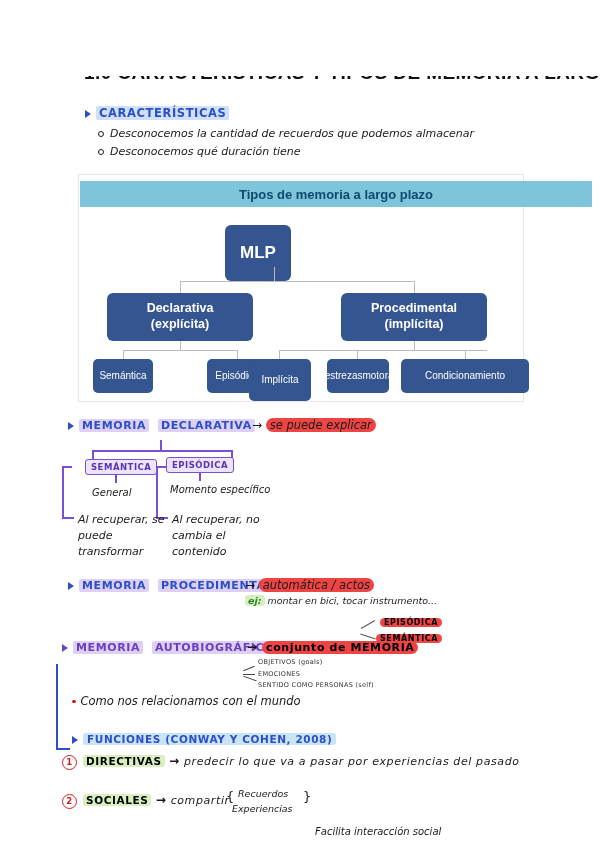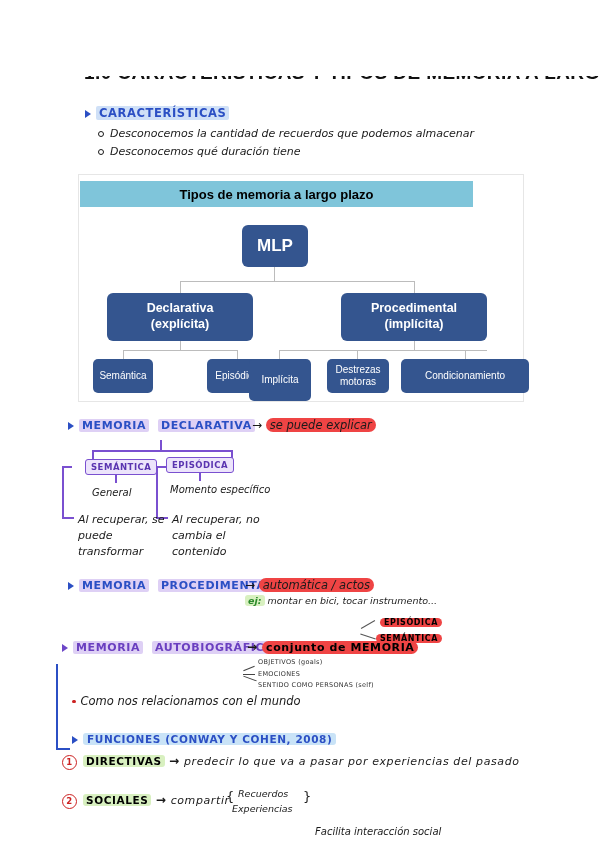--- a/index.html
+++ b/index.html
@@ -59,22 +59,22 @@
   }
   #carac-item-0{left:98px;top:127px;font-size:11px;}
   #carac-item-1{left:98px;top:145px;font-size:11px;}
 
   
   .diagram-card{
     position:absolute;left:78px;top:174px;width:444px;height:226px;
     background:#ffffff;border:1px solid #e6e6e6;
   }
   .diagram-header{
-    position:absolute;left:1px;top:6px;width:393px;height:26px;
-    background:#7fc5da;color:#000000;
+    position:absolute;left:1px;top:6px;width:512px;height:26px;
+    background:#7fc5da;color:#0c4a6e;
     font-weight:bold;font-size:13px;
     display:flex;align-items:center;justify-content:center;
   }
   .nbox{
     position:absolute;background:#34558f;color:#ffffff;
     border-radius:6px;display:flex;align-items:center;justify-content:center;
     text-align:center;font-weight:bold;line-height:1.25;
   }
   .nbox.leaf{font-weight:normal;font-size:10px;border-radius:5px;}
   .conn{position:absolute;background:#bcbcbc;}
@@ -141,21 +141,21 @@
   <div class="abs hw" id="carac-item-0">
     <span class="bullet-o"></span><span>Desconocemos la cantidad de recuerdos que podemos almacenar</span>
   </div>
   <div class="abs hw" id="carac-item-1">
     <span class="bullet-o"></span><span>Desconocemos qué duración tiene</span>
   </div>
 
   <div class="diagram-card">
     <div class="diagram-header">Tipos de memoria a largo plazo</div>
 
-    <div class="nbox" style="left:163px;top:50px;width:66px;height:42px;font-size:17px;">MLP</div>
+    <div class="nbox" style="left:146px;top:50px;width:66px;height:56px;font-size:17px;">MLP</div>
 
     <div class="conn" style="left:195px;top:92px;width:1px;height:14px;"></div>
     <div class="conn" style="left:101px;top:106px;width:234px;height:1px;"></div>
     <div class="conn" style="left:101px;top:106px;width:1px;height:12px;"></div>
     <div class="conn" style="left:335px;top:106px;width:1px;height:12px;"></div>
 
     <div class="nbox" style="left:28px;top:118px;width:146px;height:48px;font-size:12.5px;flex-direction:column;">
       <span>Declarativa</span>
       <span>(explícita)</span>
     </div>
@@ -172,21 +172,21 @@
     <div class="conn" style="left:335px;top:166px;width:1px;height:9px;"></div>
     <div class="conn" style="left:200px;top:175px;width:208px;height:1px;"></div>
     <div class="conn" style="left:200px;top:175px;width:1px;height:9px;"></div>
     <div class="conn" style="left:278px;top:175px;width:1px;height:9px;"></div>
     <div class="conn" style="left:386px;top:175px;width:1px;height:9px;"></div>
 
     <div class="nbox leaf" style="left:14px;top:184px;width:60px;height:34px;">Semántica</div>
     <div class="nbox leaf" style="left:128px;top:184px;width:60px;height:34px;">Episódica</div>
 
     <div class="nbox leaf" style="left:170px;top:184px;width:62px;height:42px;">Implícita</div>
-    <div class="nbox leaf" style="left:248px;top:184px;width:62px;height:34px;flex-direction:column;line-height:1.2;">
+    <div class="nbox leaf" style="left:248px;top:184px;width:62px;height:34px;flex-direction:row;line-height:1.2;">
       <span>Destrezas</span>
       <span>motoras</span>
     </div>
     <div class="nbox leaf" style="left:322px;top:184px;width:128px;height:34px;">Condicionamiento</div>
   </div>
 
   <div class="abs hd" id="mem-decl-heading">
     <span class="tri"></span><span class="hl-purple">MEMORIA</span>&nbsp;&nbsp;<span class="hl-purple">DECLARATIVA</span>
   </div>
   <div class="abs hw" id="mem-decl-value">

